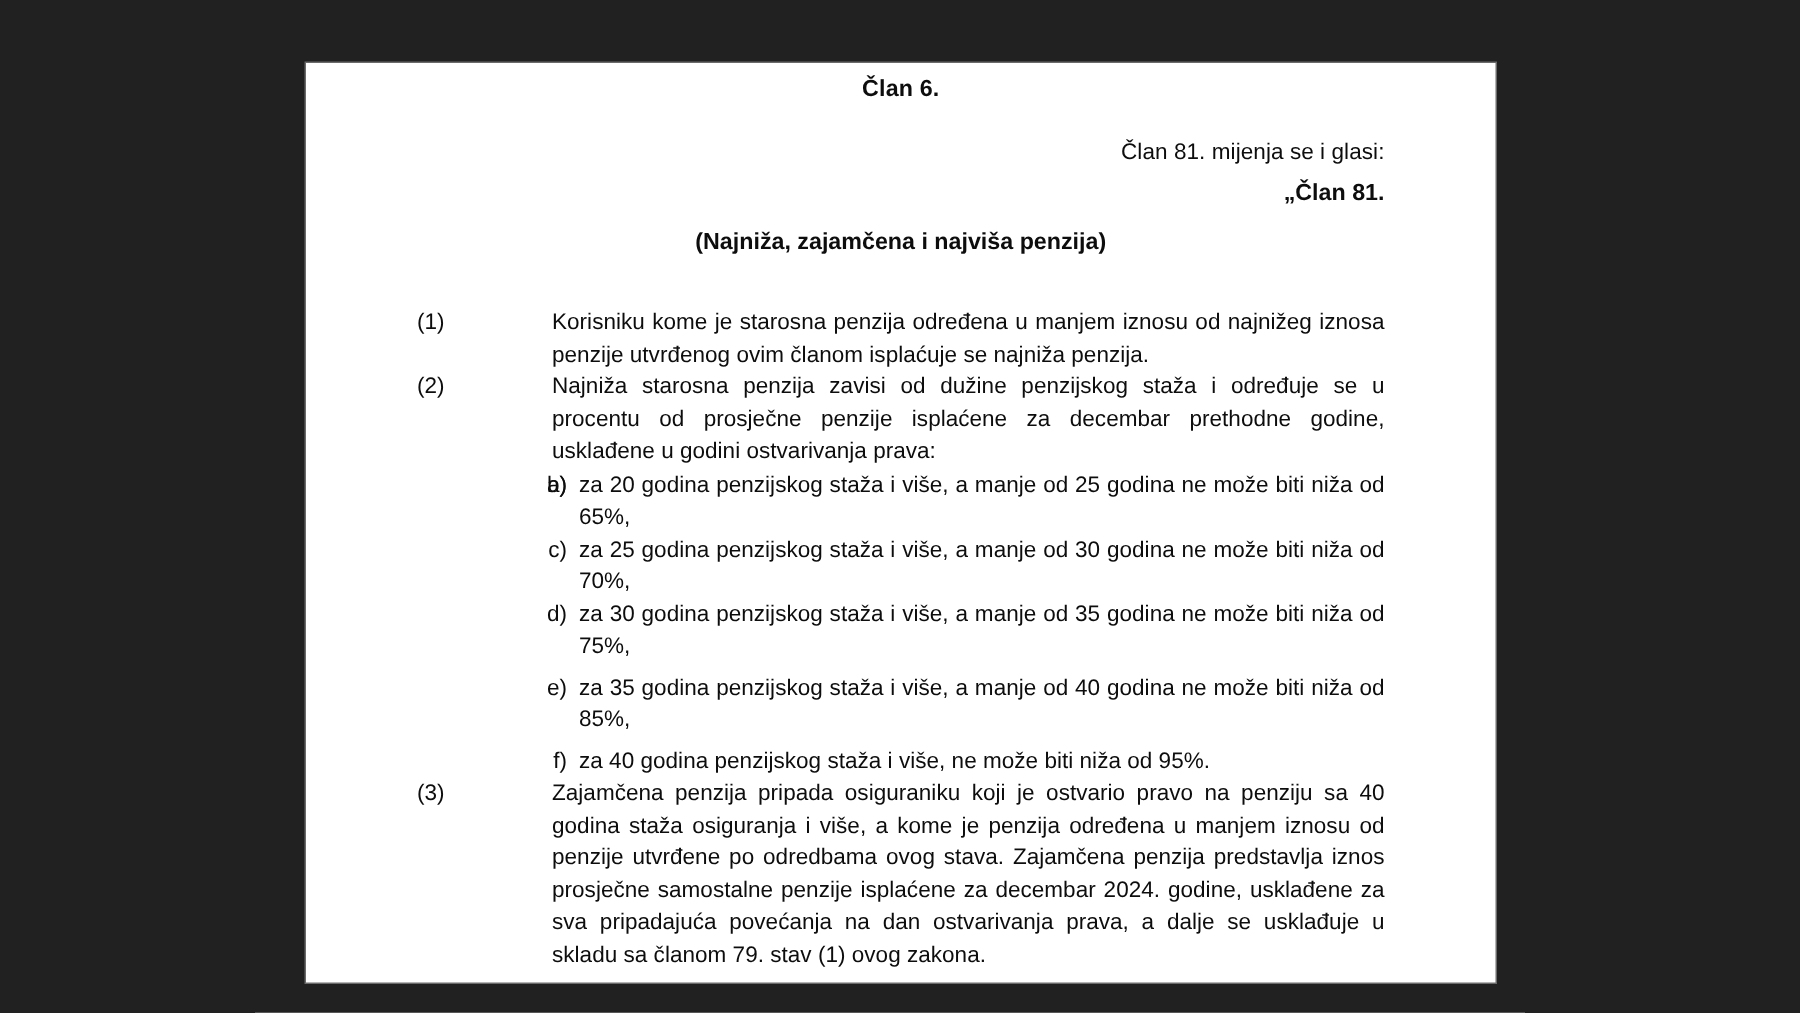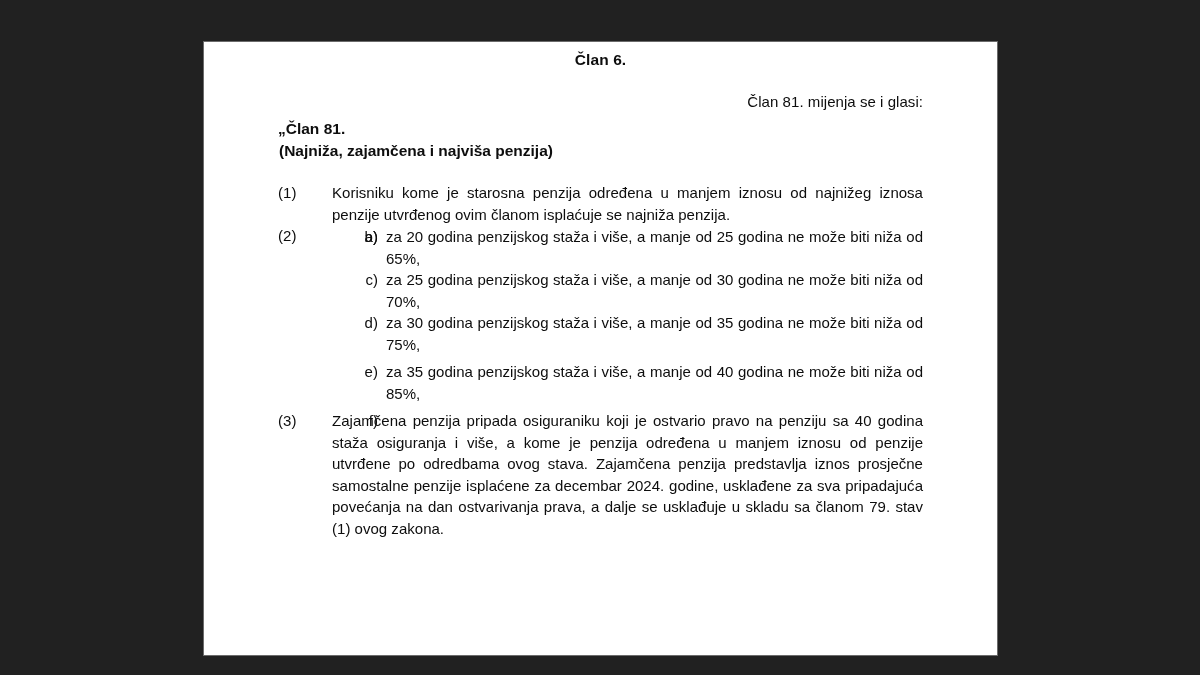--- a/index.html
+++ b/index.html
@@ -58,33 +58,34 @@
     font-size: 15px;
     color: #0d0d0d;
     margin: 0;
     padding-top: 22px;
     line-height: 20px;
     letter-spacing: 0.05px;
     text-align: right;
   }
 
   .quote-title {
-    text-align: left;
+    text-align: right;
     font-size: 15.5px;
     font-weight: bold;
     color: #0d0d0d;
     margin: 0;
     padding-top: 6px;
     line-height: 21px;
   }
   .quote-subtitle {
+    text-align: center;
     font-size: 15.5px;
     font-weight: bold;
     color: #0d0d0d;
-    margin: 1px;
+    margin: 12px;
     line-height: 21px;
   }
 
   
   .clauses {
     margin: 0;
     padding: 0;
     list-style: none;
     padding-top: 20px;
   }
@@ -104,20 +105,21 @@
     left: 0;
     top: 0;
     width: 40px;
     text-align: left;
     font-size: 15px;
     line-height: 21.5px;
     color: #0d0d0d;
   }
   .clause-text {
     display: block;
+    margin-left: 36px;
   }
 
   
   .sub-list {
     margin: 0;
     padding: 0;
     list-style: none;
     padding-left: 24px;
     padding-top: 1px;
   }
@@ -171,20 +173,21 @@
 
       <ol class="clauses">
 
         <li class="clause">
           <span class="marker">(1)</span>
           <span class="clause-text">Korisniku kome je starosna penzija određena u manjem iznosu od najnižeg iznosa penzije utvrđenog ovim članom isplaćuje se najniža penzija.</span>
         </li>
 
         <li class="clause">
           <span class="marker">(2)</span>
+          <span class="clause-text">Najniža starosna penzija zavisi od dužine penzijskog staža i određuje se u procentu od prosječne penzije isplaćene za decembar prethodne godine, usklađene u godini ostvarivanja prava:</span>
 
           <ol class="sub-list">
             <li class="sub-item">
               <span class="marker">a)</span>
             </li>
             <li class="sub-item">
               <span class="marker">b)</span>
               <span>za 20 godina penzijskog staža i više, a manje od 25 godina ne može biti niža od 65%,</span>
             </li>
             <li class="sub-item">
@@ -194,20 +197,21 @@
             <li class="sub-item">
               <span class="marker">d)</span>
               <span>za 30 godina penzijskog staža i više, a manje od 35 godina ne može biti niža od 75%,</span>
             </li>
             <li class="sub-item gap-before">
               <span class="marker">e)</span>
               <span>za 35 godina penzijskog staža i više, a manje od 40 godina ne može biti niža od 85%,</span>
             </li>
             <li class="sub-item gap-before no-justify">
               <span class="marker">f)</span>
+              <span>za 40 godina penzijskog staža i više, ne može biti niža od 95%.</span>
             </li>
           </ol>
         </li>
 
         <li class="clause">
           <span class="marker">(3)</span>
           <span class="clause-text">Zajamčena penzija pripada osiguraniku koji je ostvario pravo na penziju sa 40 godina staža osiguranja i više, a kome je penzija određena u manjem iznosu od penzije utvrđene po odredbama ovog stava. Zajamčena penzija predstavlja iznos prosječne samostalne penzije isplaćene za decembar 2024. godine, usklađene za sva pripadajuća povećanja na dan ostvarivanja prava, a dalje se usklađuje u skladu sa članom 79. stav (1) ovog zakona.</span>
         </li>
 
       </ol>

